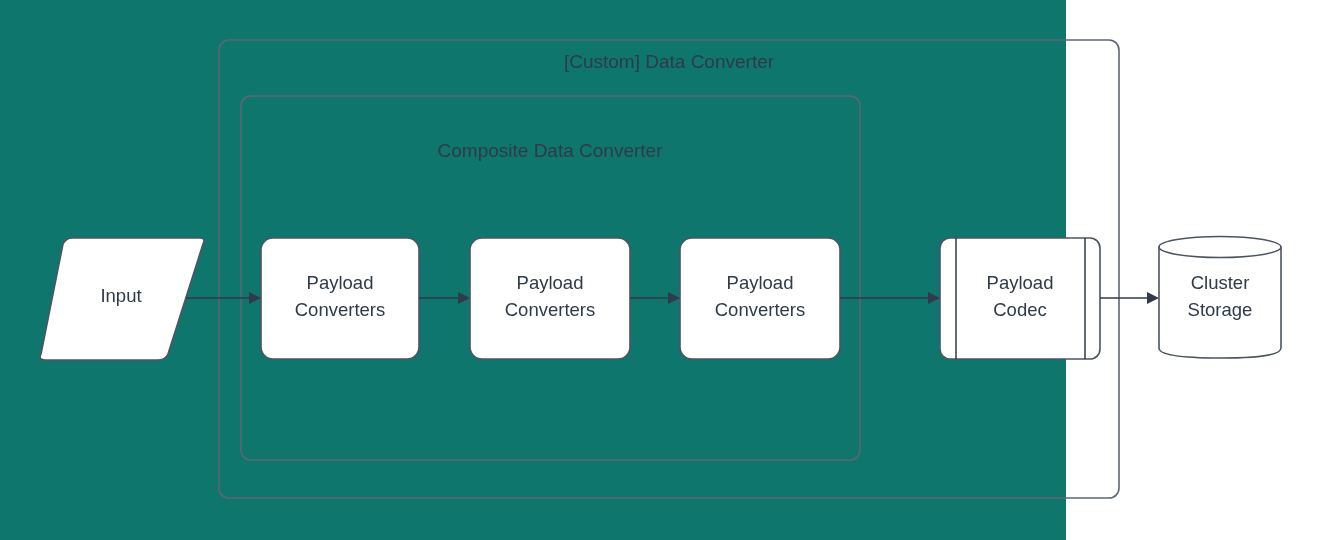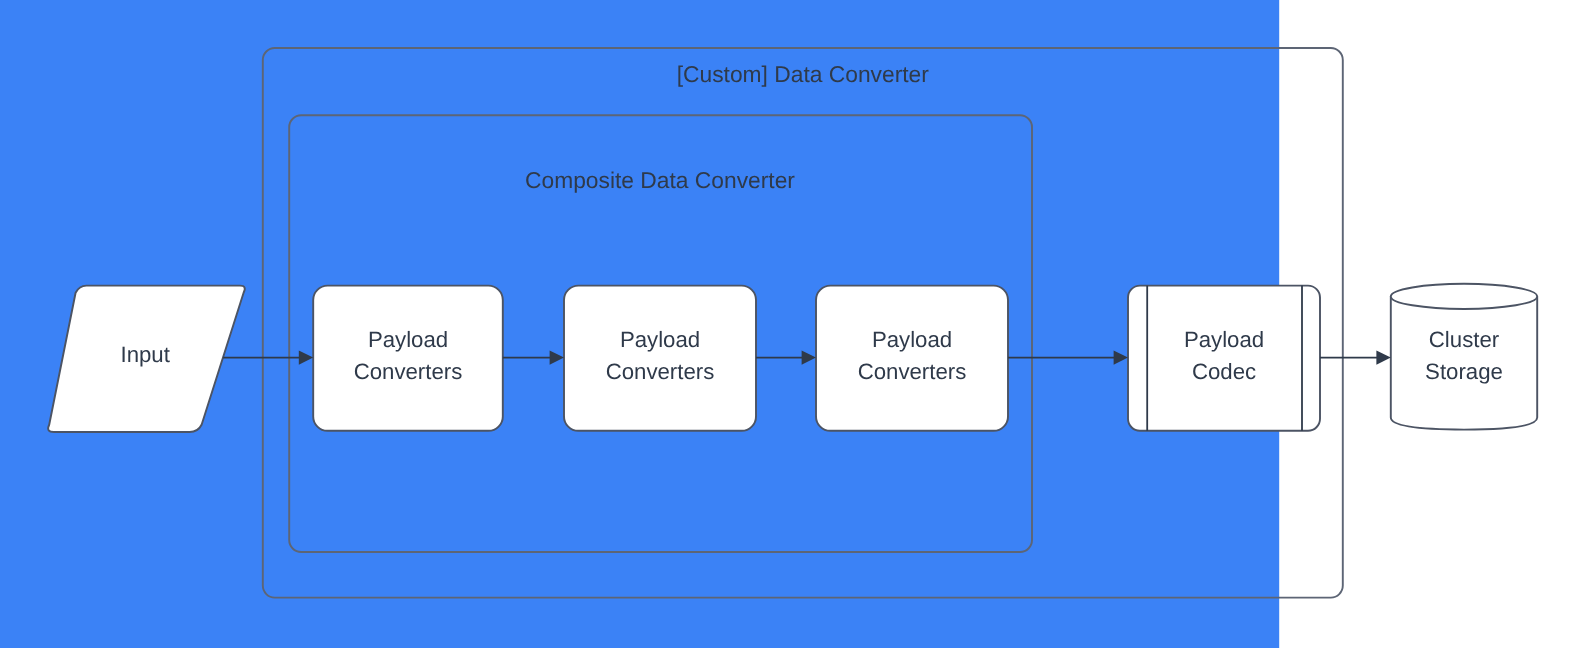--- a/index.html
+++ b/index.html
@@ -10,21 +10,21 @@
   body {
     width: 1320px;
     height: 540px;
     font-family: "Liberation Sans", sans-serif;
     overflow: hidden;
   }
   #diagram-root {
     position: relative;
     width: 1066px;
     height: 540px;
-    background: #3b82f6;
+    background: #0f766e;
   }
   svg.diagram {
     display: block;
     width: 1320px;
     height: 540px;
   }
   .shape-stroke {
     fill: #ffffff;
     stroke: #4c5464;
     stroke-width: 1.6;

